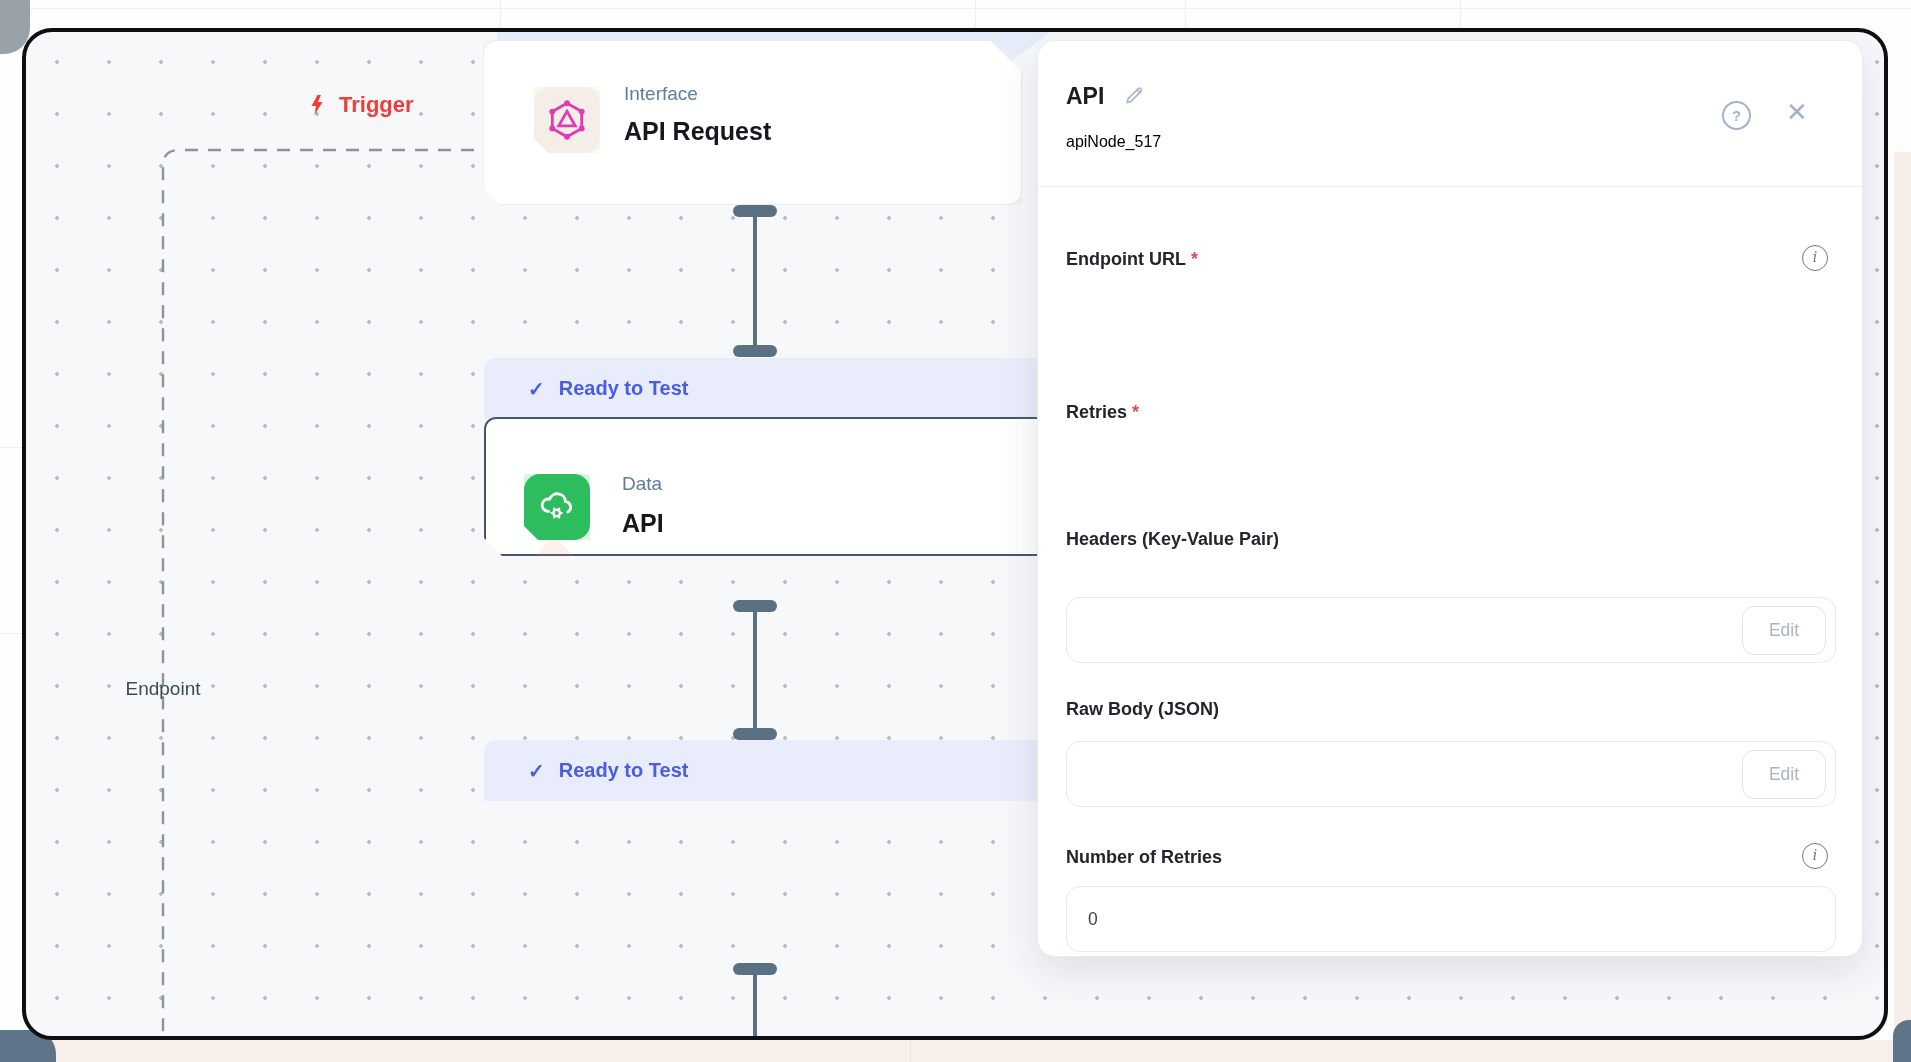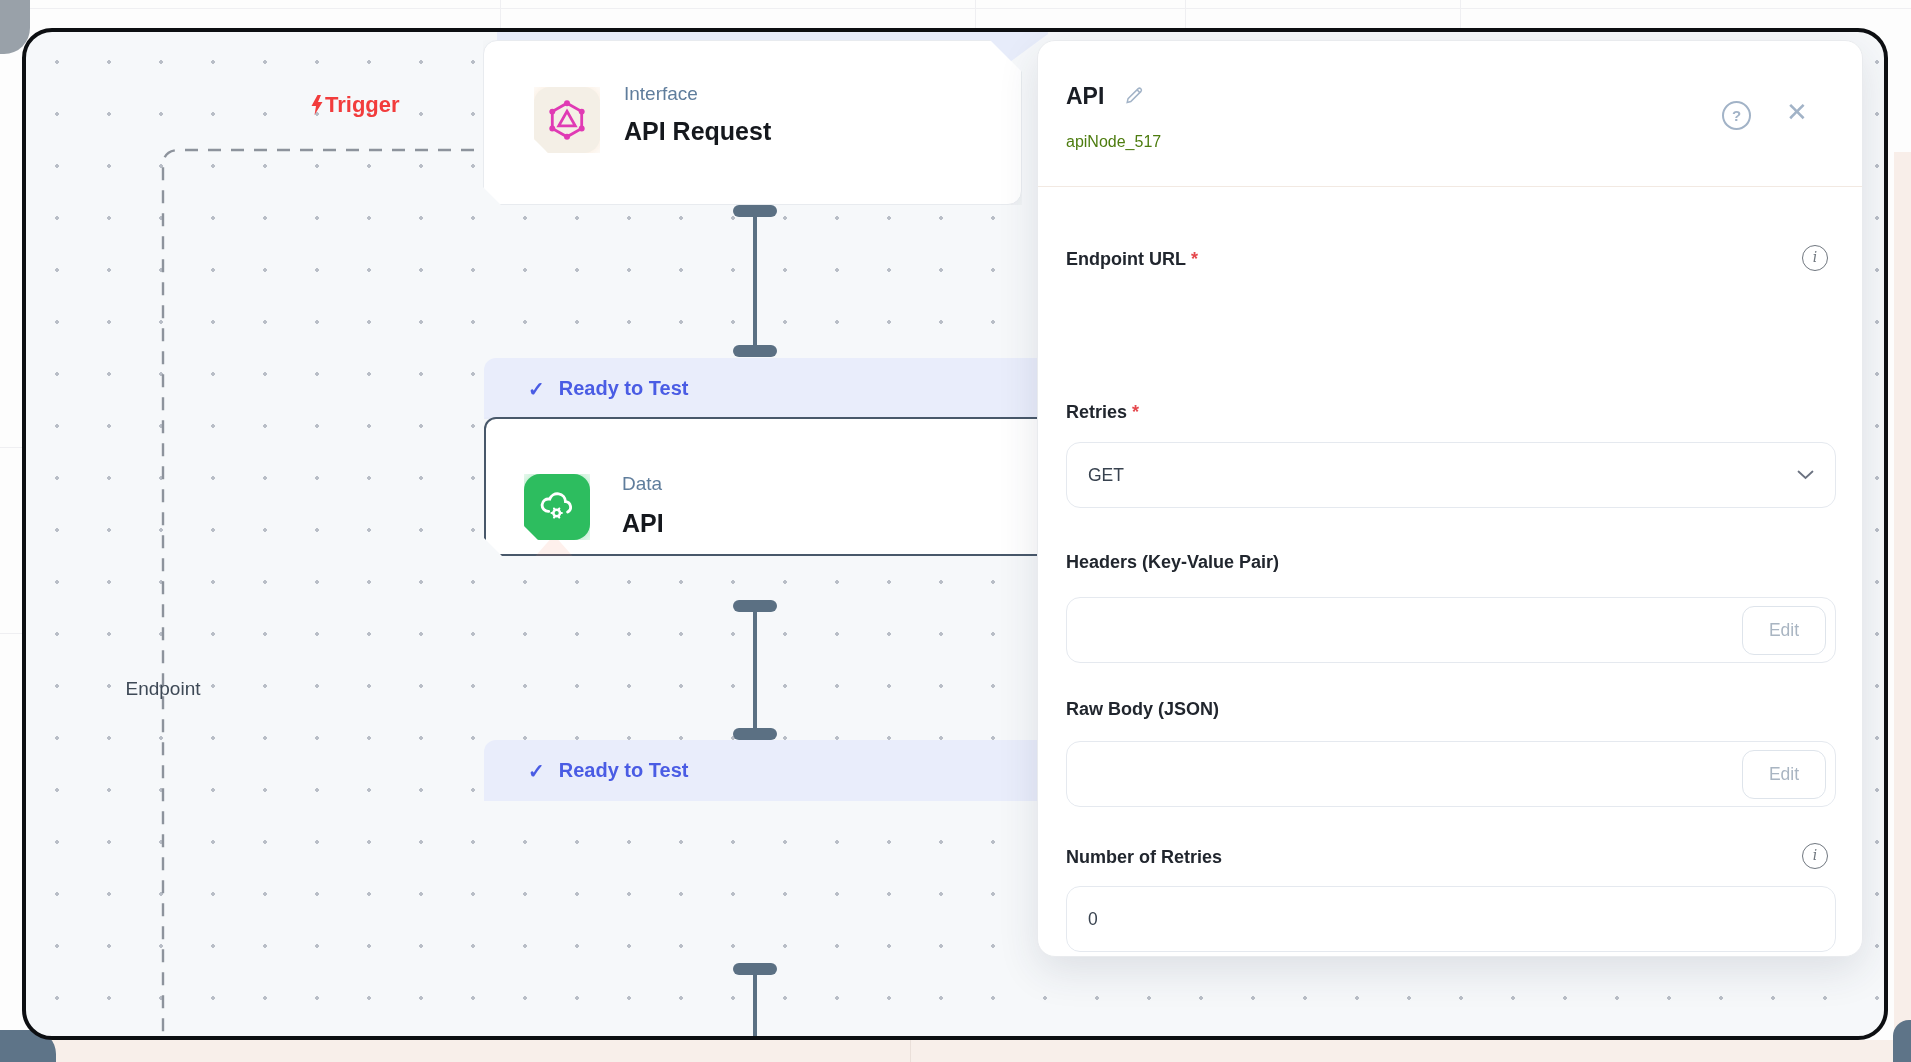--- a/index.html
+++ b/index.html
@@ -20,21 +20,21 @@
   
   .frame {
     position:absolute; left:22px; top:28px; width:1866px; height:1012px;
     border:4px solid #0d0f12; border-radius:30px; overflow:hidden;
     background-color:#f6f8fa;
     background-image:radial-gradient(circle, #b9bec7 1.7px, transparent 1.9px);
     background-size:52px 52px; background-position:5px 4px;
   }
   .dash-svg { position:absolute; left:0; top:0; width:1858px; height:1004px; pointer-events:none; }
 
-  .trigger { position:absolute; left:282px; top:60px; display:flex; align-items:center; gap:0;
+  .trigger { position:absolute; left:282px; top:60px; display:flex; align-items:center; gap:14px;
              color:#f23c3c; font-size:22px; font-weight:bold; }
   .response { position:absolute; left:72px; top:646px; width:130px; text-align:center;
               font-size:19px; color:#3e4956; }
 
   
   .sliver { position:absolute; left:471px; top:-10px; width:551px; height:40px; background:#e7ecfa;
             border-radius:12px 12px 0 0;
             clip-path:polygon(0 0, 100% 0, 100% 12px, calc(100% - 38px) 100%, 0 100%); }
   .card { position:absolute; background:#ffffff; border:1px solid #e8ebef; border-radius:14px;
           box-shadow:0 8px 22px rgba(30,40,60,.07); }
@@ -65,21 +65,21 @@
   
   .cline { position:absolute; left:727px; width:4px; background:#5b7083; }
   .ccap  { position:absolute; left:707px; width:44px; height:12px; border-radius:6px; background:#5b7083; }
 
   
   .panel { position:absolute; left:1011px; top:8px; width:826px; height:917px; background:#ffffff;
            border:1px solid #e9ebee; border-radius:18px; overflow:hidden;
            box-shadow:0 14px 40px rgba(40,50,70,.12); }
   .panel-title { position:absolute; left:28px; top:42px; font-size:23px; font-weight:bold; color:#191d24; }
   .pencil { position:absolute; left:86px; top:42px; }
-  .node-id { position:absolute; left:28px; top:92px; font-size:16px; color:#4d7c0f; }
+  .node-id { position:absolute; left:28px; top:92px; font-size:16px; color:#000000; }
   .help { position:absolute; left:684px; top:60px; width:29px; height:29px; border:2px solid #a2b3c7;
           border-radius:50%; color:#a2b3c7; font-size:15px; font-weight:bold; text-align:center; line-height:25px; }
   .close { position:absolute; left:748px; top:56px; font-size:26px; color:#a2b3c7; }
   .pdivider { position:absolute; left:0; top:145px; width:826px; height:1px; background:#f2e9e2; }
 
   .flabel { position:absolute; left:28px; font-size:18px; font-weight:bold; color:#21262e; }
   .req { color:#e5484d; margin-left:5px; }
   .info { position:absolute; left:764px; width:26px; height:26px; border:1.8px solid #70777f; border-radius:50%;
           color:#70777f; font-size:14px; text-align:center; line-height:23px; font-family:"DejaVu Serif", serif; font-style:italic; }
   .finput { position:absolute; left:28px; width:770px; height:66px; border:1.5px solid #e5e9ef; border-radius:14px;
@@ -196,28 +196,22 @@
       <div class="pdivider"></div>
 
       <div class="flabel" style="top:208px">
         <span>Endpoint URL</span><span class="req">*</span>
       </div>
       <div class="info" style="top:204px">i</div>
 
       <div class="flabel" style="top:361px">
         <span>Retries</span><span class="req">*</span>
       </div>
-      <div class="finput fselect" style="top:401px">
-        <span>GET</span>
-        <svg width="17" height="10" viewBox="0 0 17 10">
-          <polyline points="1.5,1.5 8.5,8 15.5,1.5" fill="none" stroke="#6b7280" stroke-width="1.8" stroke-linecap="round"></polyline>
-        </svg>
-      </div>
-
-      <div class="flabel" style="top:511px">Headers (Key-Value Pair)</div>
+
+      <div class="flabel" style="top:488px">Headers (Key-Value Pair)</div>
       <div class="fbox" style="top:556px">
         <button class="edit-btn">Edit</button>
       </div>
 
       <div class="flabel" style="top:658px">Raw Body (JSON)</div>
       <div class="fbox" style="top:700px">
         <button class="edit-btn">Edit</button>
       </div>
 
       <div class="flabel" style="top:806px">Number of Retries</div>

